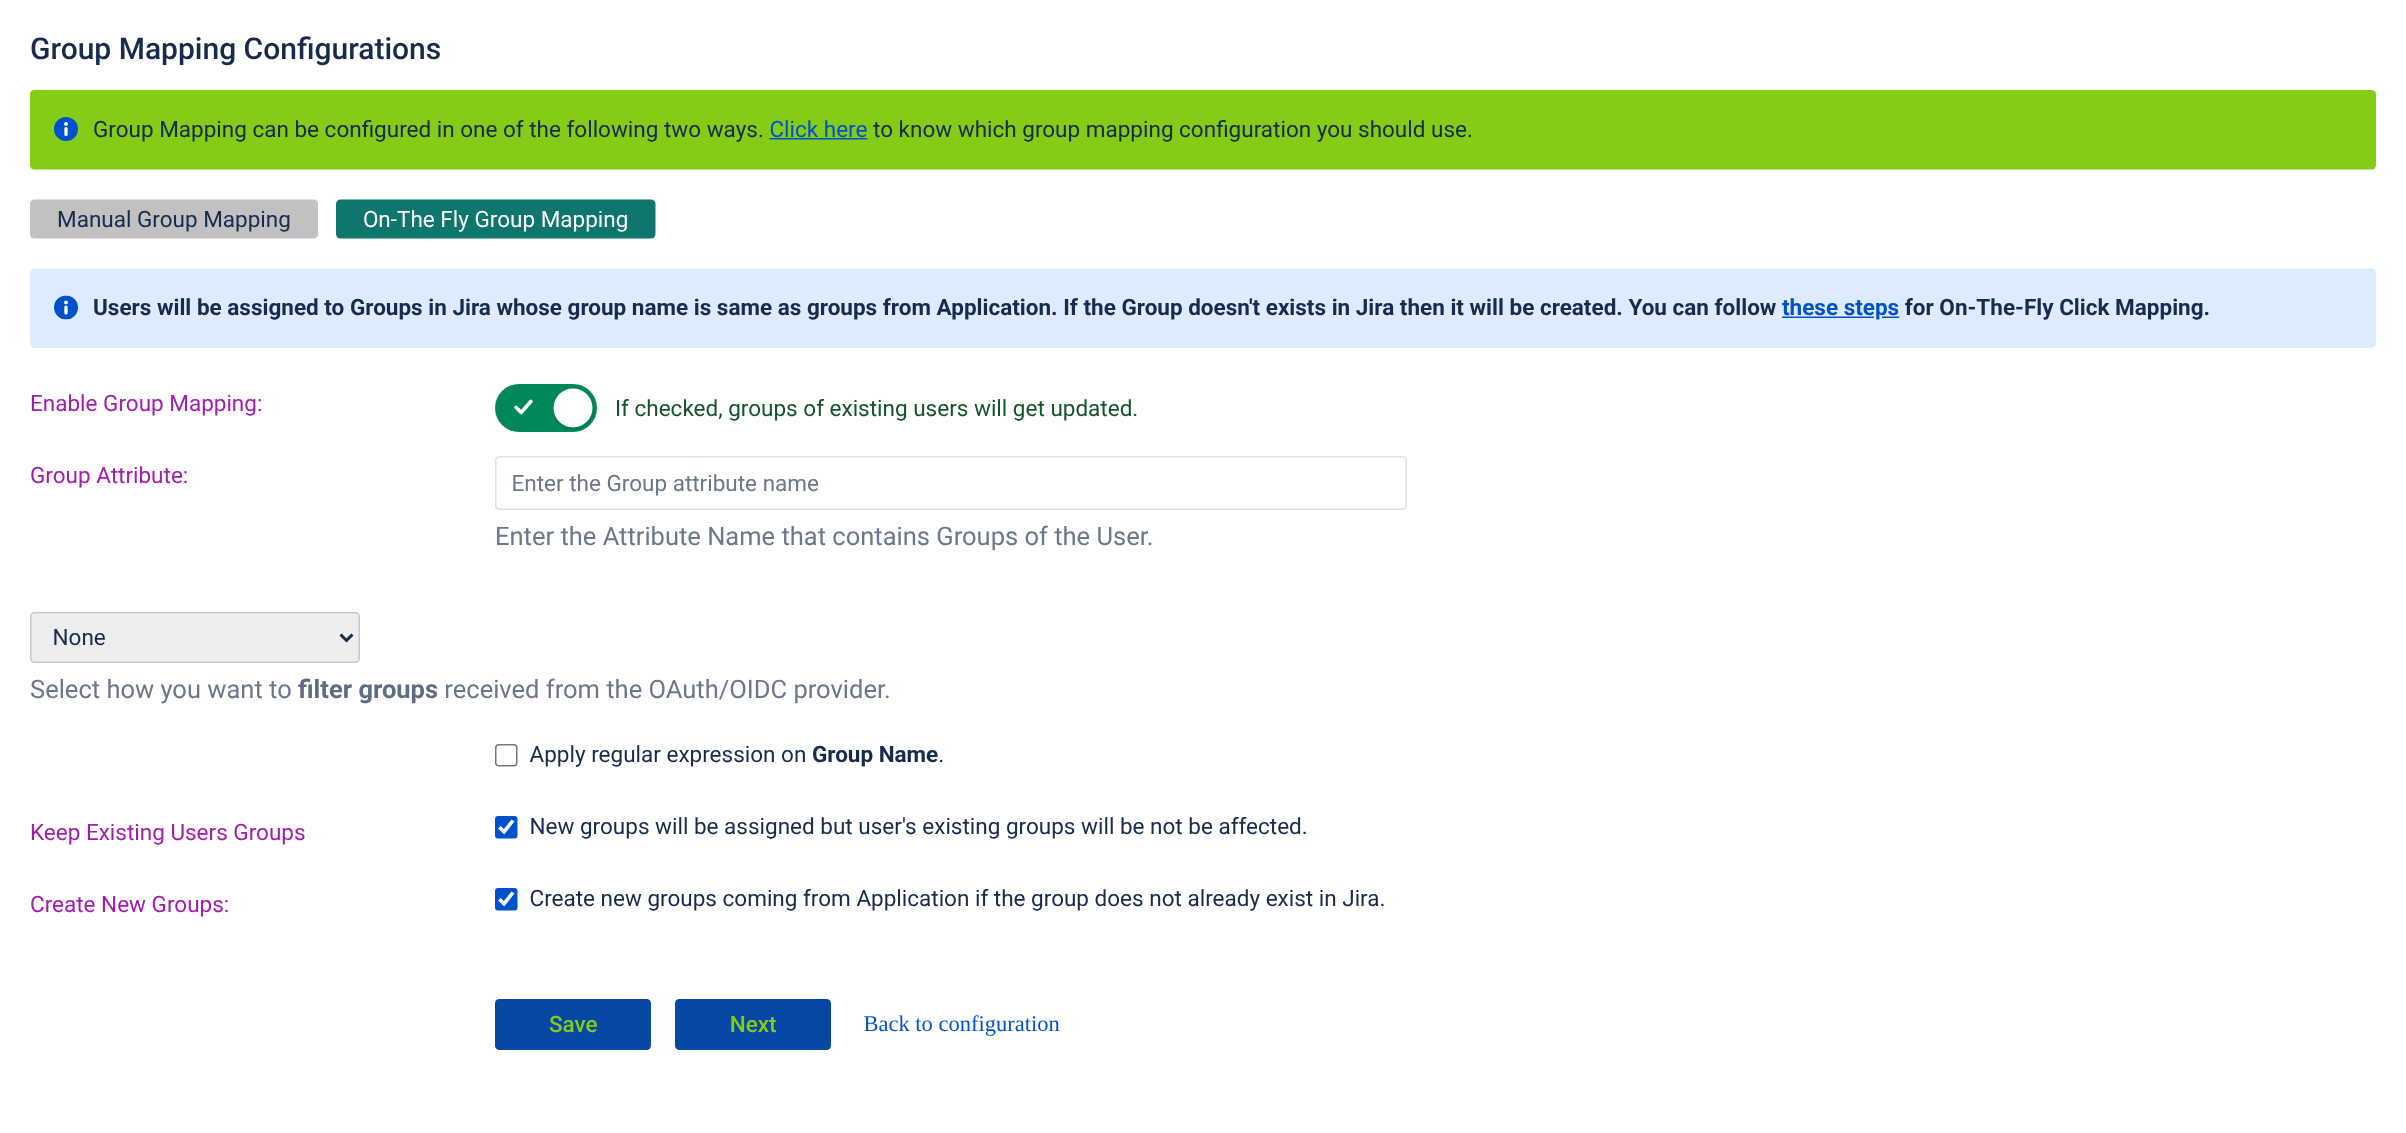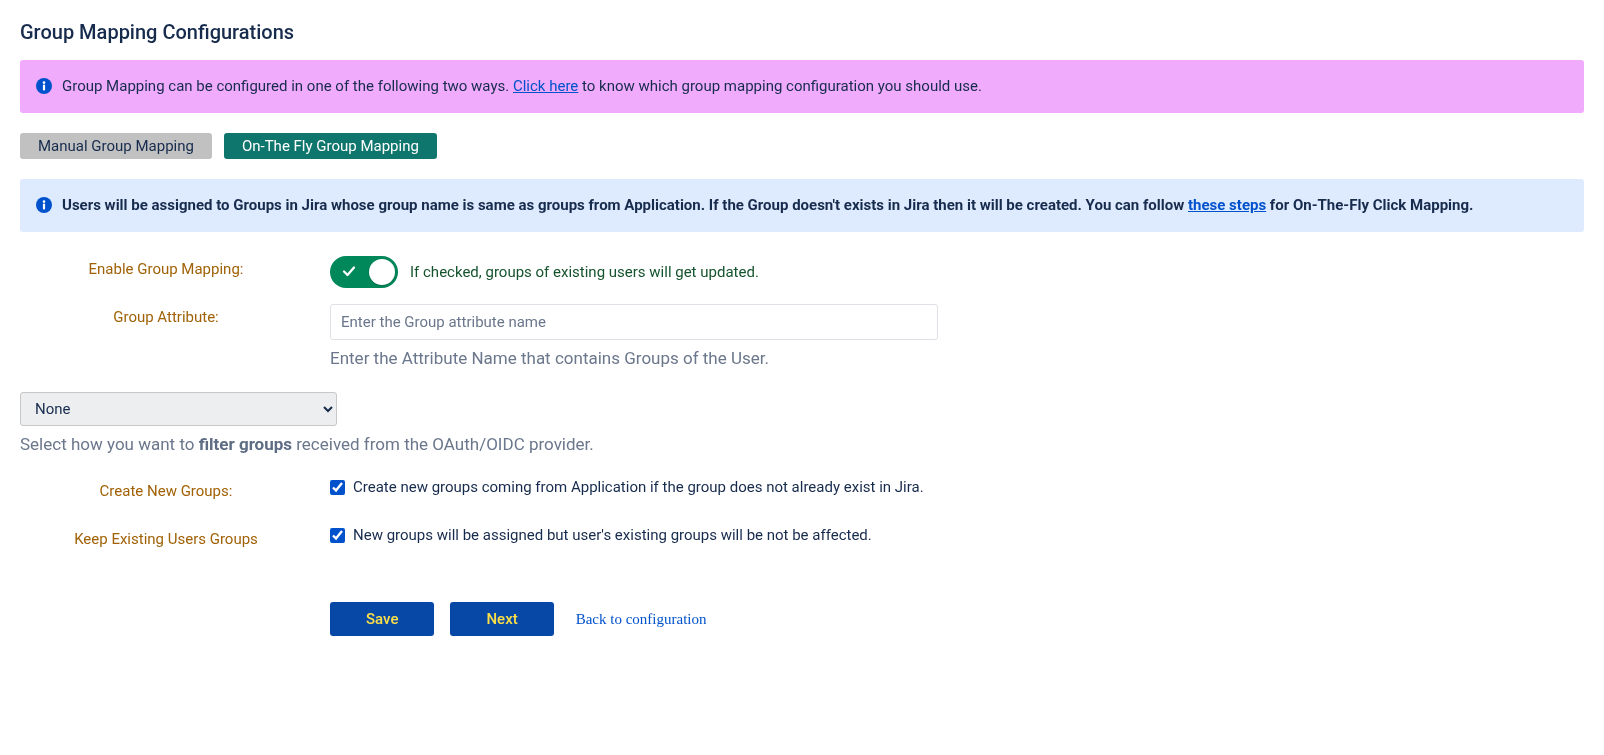--- a/index.html
+++ b/index.html
@@ -13,21 +13,21 @@
       color: #172B4D;
       background: #fff;
     }
     .page-title {
       font-size: 20px;
       font-weight: 500;
       color: #172B4D;
       margin: 0 0 16px 0;
     }
     .info-banner {
-      background: #f0abfc;
+      background: #84cc16;
       border-radius: 3px;
       padding: 16px;
       margin-bottom: 20px;
       display: flex;
       align-items: flex-start;
       gap: 10px;
     }
     .info-banner-dark {
       background: #DEEBFF;
     }
@@ -74,24 +74,24 @@
       margin-top: 8px;
     }
     .form-row {
       display: flex;
       align-items: flex-start;
       margin-bottom: 8px;
       min-height: 40px;
     }
     .form-label {
       width: 310px;
-      text-align: center;
+      text-align: left;
       padding-right: 18px;
       padding-top: 8px;
-      color: #a16207;
+      color: #a21caf;
       font-size: 15px;
       flex-shrink: 0;
     }
     .form-control {
       flex: 1;
       padding-top: 4px;
     }
     .toggle-switch {
       display: inline-flex;
       align-items: center;
@@ -141,28 +141,29 @@
     .helper-text {
       font-size: 17px;
       color: #6B778C;
       margin-top: 8px;
     }
     .helper-text strong {
       font-weight: 700;
       color: #5E6C84;
     }
     .select-input {
-      width: 317px;
+      width: 220px;
       padding: 6px 10px;
       border: 1px solid #c8c8c8;
       border-radius: 3px;
       font-size: 15px;
       font-family: inherit;
       background: #edeef0;
       color: #172B4D;
+      margin-top: 16px;
     }
     .checkbox-row {
       display: flex;
       align-items: center;
       gap: 8px;
       color: #172B4D;
       font-size: 15px;
     }
     .checkbox-row input[type="checkbox"] {
       width: 15px;
@@ -181,21 +182,21 @@
       padding: 8px 36px;
       border: none;
       border-radius: 3px;
       font-size: 15px;
       font-weight: 500;
       cursor: pointer;
       font-family: inherit;
     }
     .btn-primary {
       background: #0747A6;
-      color: #fde047;
+      color: #84cc16;
     }
     .btn-link {
       color: #0052CC;
       background: none;
       border: none;
       font-size: 15px;
       cursor: pointer;
       padding: 8px 6px;
       font-family: Liberation Serif, serif;
     }
@@ -274,37 +275,48 @@
         <option>None</option>
       </select>
       <div class="helper-text">
         <span>Select how you want to </span><strong>filter groups</strong><span> received from the OAuth/OIDC provider.</span>
       </div>
     </div>
   </div>
 
   <div class="spacer-row"></div>
 
+  <div class="form-row">
+    <div class="form-label"></div>
+    <div class="form-control">
+      <label class="checkbox-row">
+        <input type="checkbox" style="">
+        <span>
+          <span>Apply regular expression on </span><strong>Group Name</strong><span>.</span>
+        </span>
+      </label>
+    </div>
+  </div>
+
+  <div class="form-row">
+    <div class="form-label">Keep Existing Users Groups</div>
+    <div class="form-control">
+      <label class="checkbox-row">
+        <input type="checkbox" checked="" style="">
+        <span>New groups will be assigned but user's existing groups will be not be affected.</span>
+      </label>
+    </div>
+  </div>
 
   <div class="form-row">
     <div class="form-label">Create New Groups:</div>
     <div class="form-control">
       <label class="checkbox-row">
         <input type="checkbox" checked="" style="">
         <span>Create new groups coming from Application if the group does not already exist in Jira.</span>
-      </label>
-    </div>
-  </div>
-
-  <div class="form-row">
-    <div class="form-label">Keep Existing Users Groups</div>
-    <div class="form-control">
-      <label class="checkbox-row">
-        <input type="checkbox" checked="" style="">
-        <span>New groups will be assigned but user's existing groups will be not be affected.</span>
       </label>
     </div>
   </div>
 
   <div class="form-row">
     <div class="form-label"></div>
     <div class="form-control">
       <div class="button-row">
         <button class="btn btn-primary">Save</button>
         <button class="btn btn-primary">Next</button>

